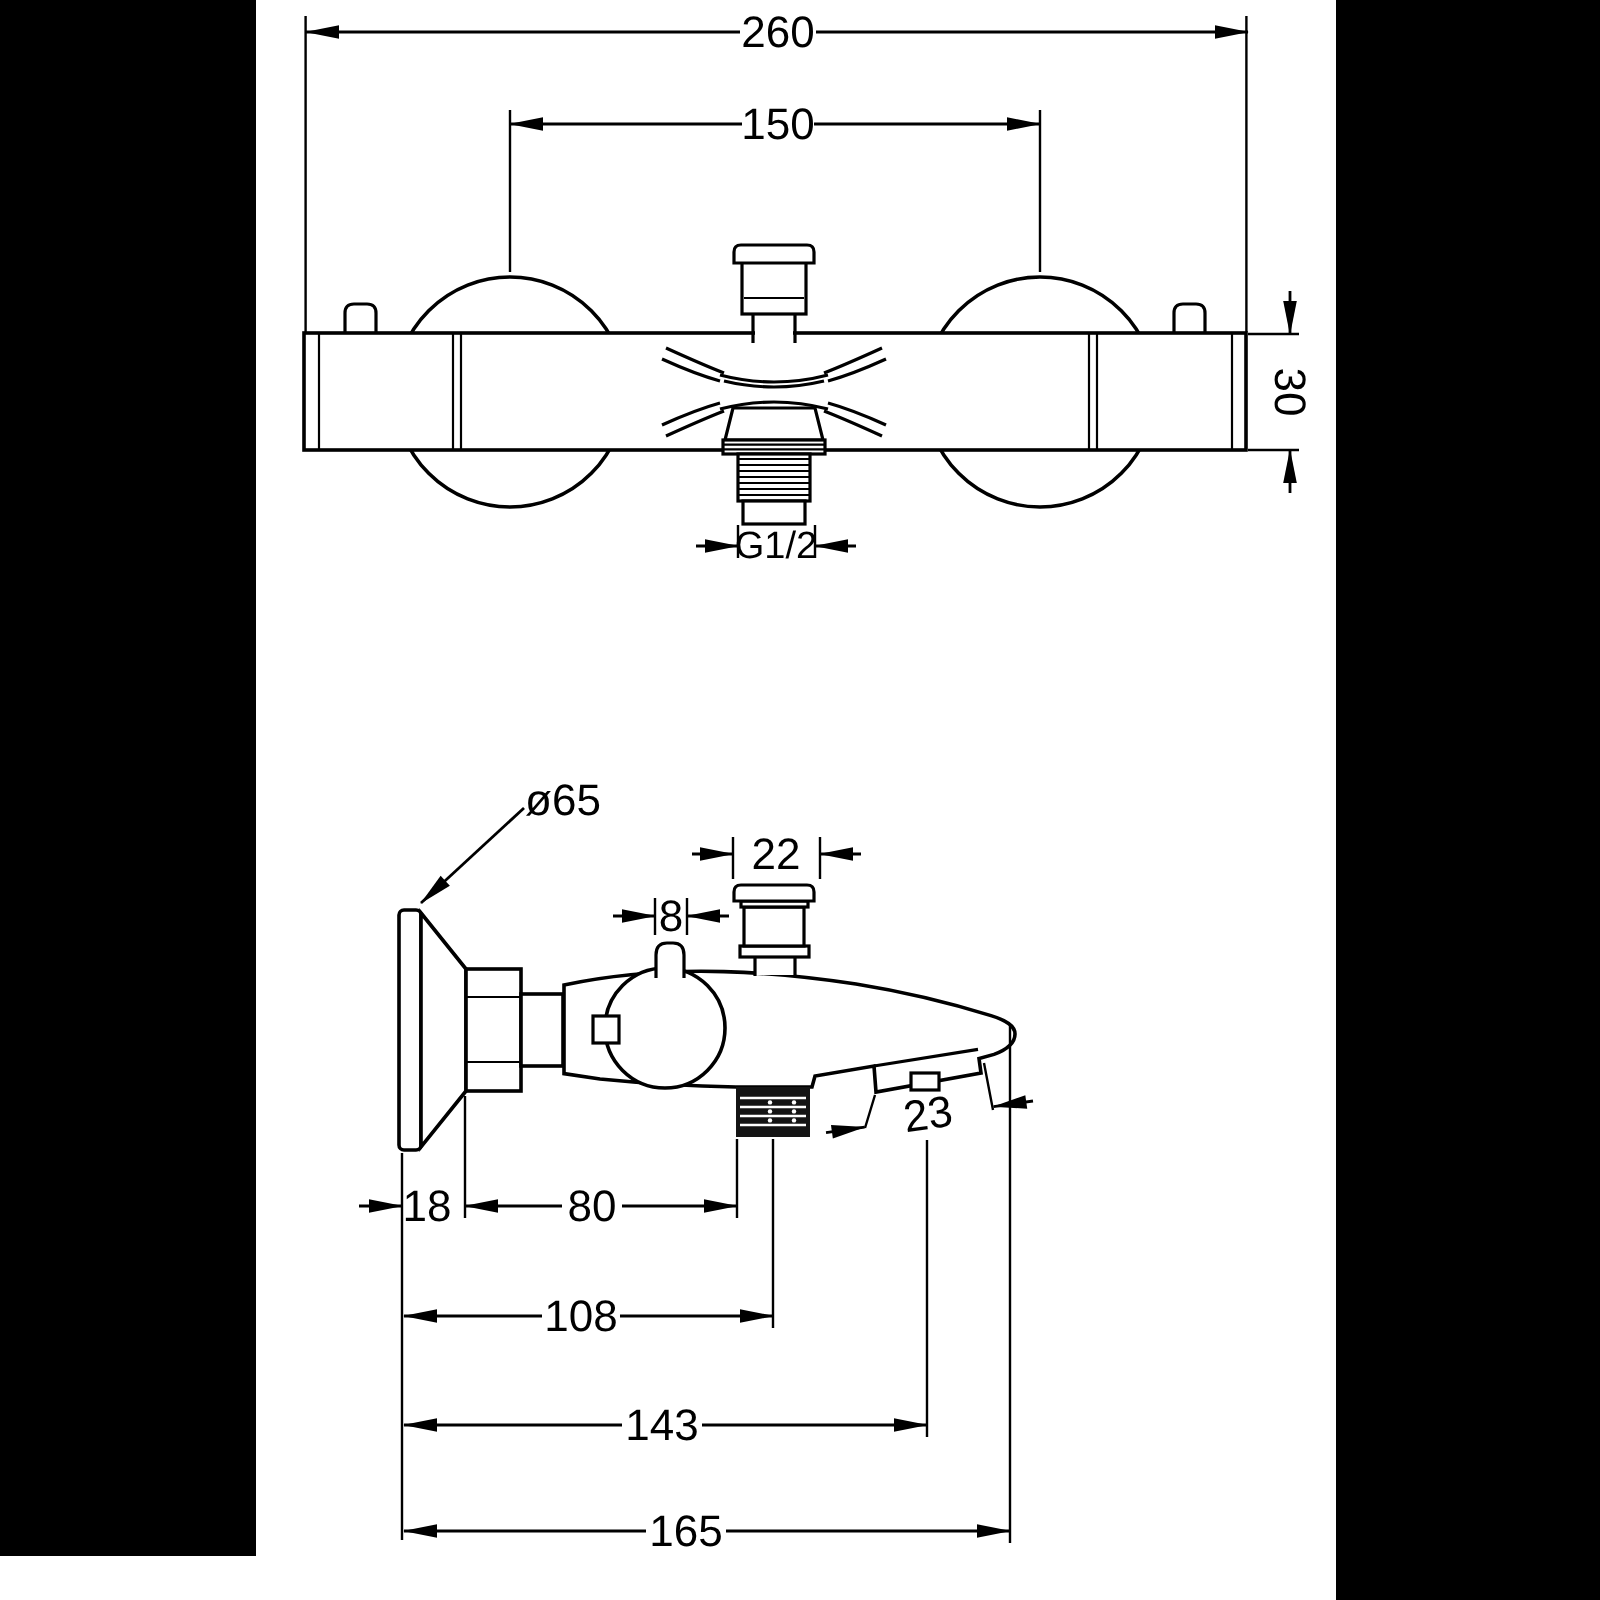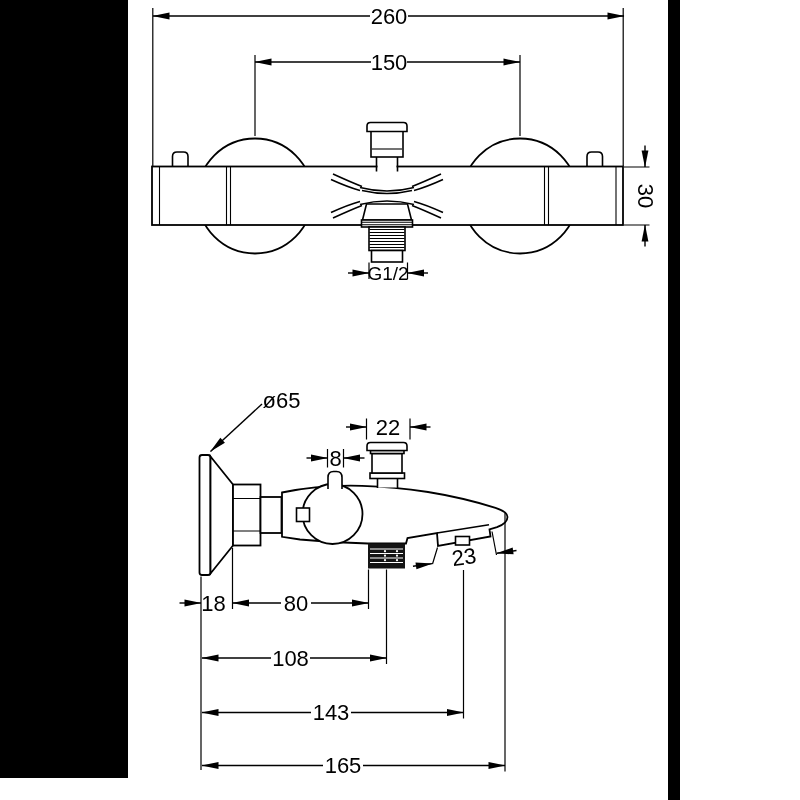--- a/index.html
+++ b/index.html
@@ -1,16 +1,16 @@
 <!DOCTYPE html>
 <html><head>
 <meta charset="utf-8">
 <style>
   html, body { margin: 0; padding: 0; background: #ffffff; }
-  .stage { width: 680px; height: 800px; position: relative; background: #a21caf; overflow: hidden; }
+  .stage { width: 800px; height: 800px; position: relative; background: #a21caf; overflow: hidden; }
   svg { display: block; font-family: "Liberation Sans", sans-serif; }
   .outline  { fill: #ffffff; stroke: #000000; stroke-width: 1.8; }
   .outline2 { fill: #ffffff; stroke: #000000; stroke-width: 1.6; }
   .thin     { fill: none;    stroke: #000000; stroke-width: 1.1; }
   .deco     { fill: none;    stroke: #000000; stroke-width: 1.6; }
   .mask     { fill: #ffffff; stroke: none; }
   .dline    { fill: none;    stroke: #000000; stroke-width: 1.4; }
   .ext      { fill: none;    stroke: #000000; stroke-width: 1.2; }
   .dimtext  { fill: #000000; font-size: 22px; text-anchor: middle; }
   .dimtext-sm { fill: #000000; font-size: 19px; text-anchor: middle; }

